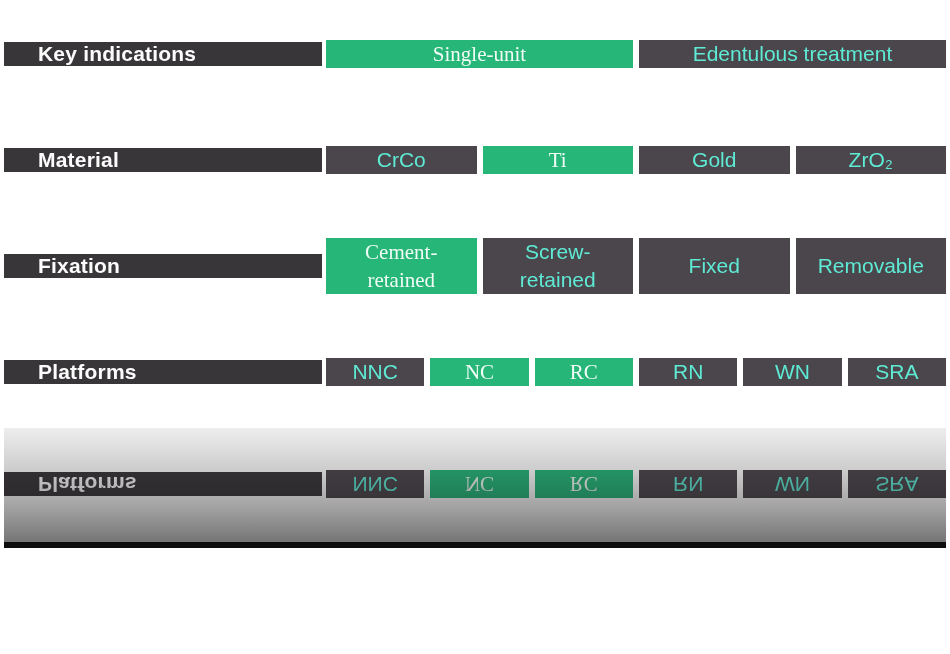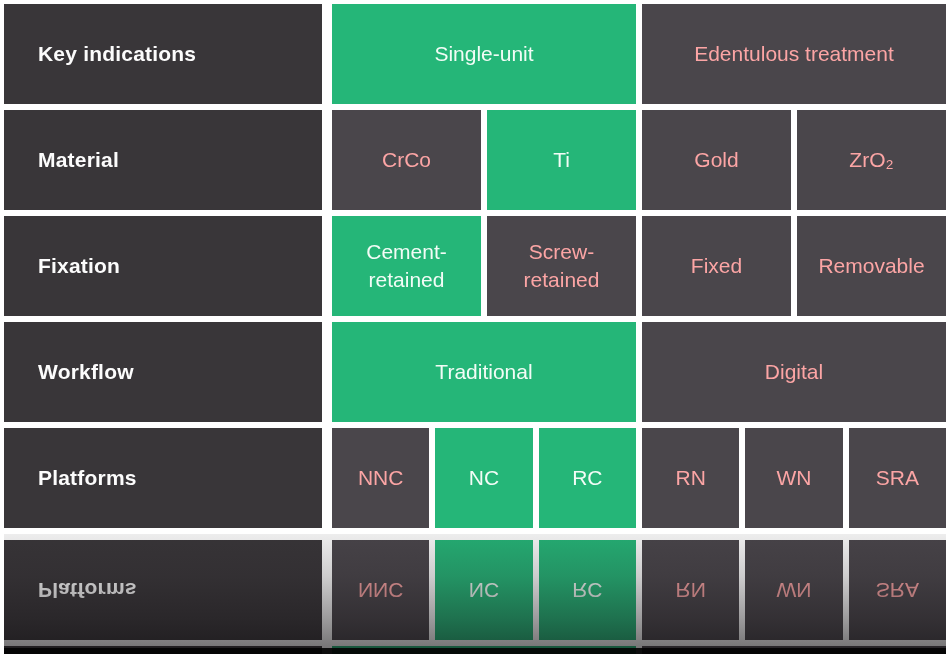--- a/index.html
+++ b/index.html
@@ -11,50 +11,50 @@
   #stage {
     position: relative;
     width: 950px;
     height: 654px;
     background: #ffffff;
     overflow: hidden;
     box-sizing: border-box;
     padding: 4px 4px 0 4px;
   }
   .matrix { display: flex; flex-direction: column; }
-  .row { display: flex; gap: 10px; height: 100px; margin-bottom: 6px; }
+  .row { display: flex; gap: 4px; height: 100px; margin-bottom: 6px; align-items: center; }
   .label-cell {
     width: 318px;
     flex: 0 0 318px;
     background: #393639;
     color: #fcfcfc;
     font-size: 21px;
     font-weight: 700;
     display: flex;
     align-items: center;
     padding-left: 34px;
     box-sizing: border-box;
     letter-spacing: 0.2px;
   }
   .cells { flex: 1; display: flex; gap: 6px; }
   .cell {
     flex: 1;
     background: #4a464b;
-    color: #fca5a5;
+    color: #5eead4;
     font-size: 21px;
     font-weight: 400;
     display: flex;
     align-items: center;
     justify-content: center;
     text-align: center;
     line-height: 28px;
     padding: 0 12px;
     box-sizing: border-box;
   }
-  .cell.sel { background: #25b678; color: #f2fcf6; }
+  .cell.sel { background: #25b678; color: #f2fcf6; font-family: Liberation Serif, serif; }
 
   
   .reflection {
     position: relative;
     height: 120px;
     overflow: hidden;
   }
   .reflection-inner {
     transform: scaleY(-1);
     transform-origin: center 106px; 
@@ -105,27 +105,20 @@
     <div class="row">
       <div class="label-cell">Fixation</div>
       <div class="cells">
         <div class="cell sel">Cement-retained</div>
         <div class="cell">Screw-retained</div>
         <div class="cell">Fixed</div>
         <div class="cell">Removable</div>
       </div>
     </div>
 
-    <div class="row">
-      <div class="label-cell">Workflow</div>
-      <div class="cells">
-        <div class="cell sel">Traditional</div>
-        <div class="cell">Digital</div>
-      </div>
-    </div>
 
     <div class="row">
       <div class="label-cell">Platforms</div>
       <div class="cells">
         <div class="cell">NNC</div>
         <div class="cell sel">NC</div>
         <div class="cell sel">RC</div>
         <div class="cell">RN</div>
         <div class="cell">WN</div>
         <div class="cell">SRA</div>

